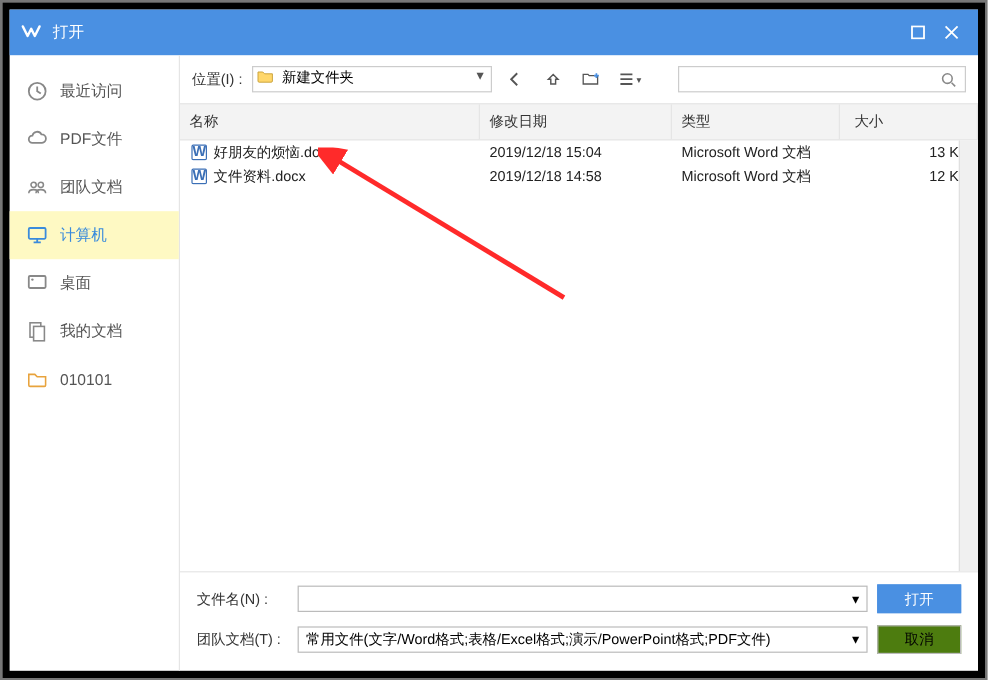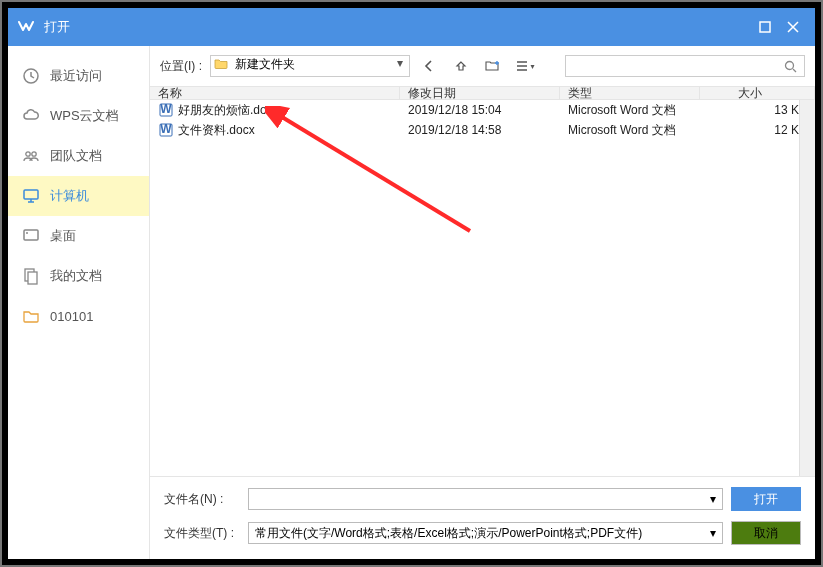--- a/index.html
+++ b/index.html
@@ -20,26 +20,26 @@
 .toolbar .loc-label{font-size:12px;color:#333;padding-right:2px;}
 .toolbar .path-box{display:flex;align-items:flex-start;border:1px solid #ccc;height:22px;flex:0 0 200px;}
 .toolbar .path-box .folder-ic{width:20px;display:flex;align-items:center;justify-content:center;}
 .toolbar .path-box .path-text{flex:1;padding:0 4px;}
 .toolbar .path-box .drop{width:18px;text-align:center;color:#555;cursor:pointer;}
 .toolbar .tbtn{width:26px;height:22px;border:1px solid transparent;display:flex;align-items:center;justify-content:center;cursor:pointer;color:#444;}
 .toolbar .sep{flex:1;}
 .toolbar .search{display:flex;align-items:center;border:1px solid #ccc;height:22px;width:240px;padding:0 6px;color:#999;}
 .toolbar .search input{border:0;outline:0;flex:1;font-size:12px;}
 .toolbar .search .sic{width:16px;display:flex;align-items:center;justify-content:center;cursor:pointer;}
-.list-header{height:14px;background:#f3f3f3;border-top:1px solid #e5e5e5;border-bottom:1px solid #e5e5e5;display:flex;align-items:center;color:#333;}
+.list-header{height:31px;background:#f3f3f3;border-top:1px solid #e5e5e5;border-bottom:1px solid #e5e5e5;display:flex;align-items:center;color:#333;}
 .list-header .col{padding:0 8px;border-right:1px solid #e5e5e5;height:100%;display:flex;align-items:center;}
 .col.name{flex:0 0 250px;}
 .col.date{flex:0 0 160px;}
 .col.type{flex:0 0 140px;}
-.col.size{flex:1;justify-content:flex-end;padding-right:52px;}
+.col.size{flex:1;justify-content:flex-end;padding-right:78px;}
 .file-list{flex:1;overflow:auto;position:relative;}
 .file-row{height:20px;display:flex;align-items:center;color:#222;cursor:pointer;}
 .file-row .col{padding:0 8px;display:flex;align-items:center;}
 .file-row .doc-ic{width:16px;height:16px;margin-right:4px;display:inline-flex;align-items:center;justify-content:center;}
 .arrow{position:absolute;left:115px;top:6px;pointer-events:none;}
 .bottom{border-top:1px solid #e5e5e5;padding:10px 14px 14px;display:flex;flex-direction:column;gap:10px;}
 .brow{display:flex;align-items:center;gap:8px;}
 .brow .blabel{width:76px;text-align:left;color:#333;}
 .brow .bselect{flex:1;height:22px;border:1px solid #bbb;display:flex;align-items:center;padding:0 6px;justify-content:space-between;cursor:pointer;background:#fff;}
 .brow .bbtn{width:70px;height:24px;border:1px solid #bbb;display:flex;align-items:center;justify-content:center;cursor:pointer;background:#4d7c0f;}
@@ -83,21 +83,21 @@
             </svg>
           </span>
         <span class="lbl">最近访问</span>
       </div>
       <div class="side-item">
         <span class="ic">
             <svg width="18" height="18" viewBox="0 0 18 18">
               <path d="M5 12a3 3 0 010-6 4 4 0 017.5-1A3 3 0 0113 12z" stroke="#888" stroke-width="1.5" fill="none"></path>
             </svg>
           </span>
-        <span class="lbl">WPS云文档</span>
+        <span class="lbl">PDF文件</span>
       </div>
       <div class="side-item">
         <span class="ic">
             <svg width="18" height="18" viewBox="0 0 18 18">
               <circle cx="6" cy="7" r="2.2" stroke="#888" stroke-width="1.3" fill="none"></circle>
               <circle cx="12" cy="7" r="2.2" stroke="#888" stroke-width="1.3" fill="none"></circle>
               <path d="M2 14c0-2 2-3 4-3s4 1 4 3M8 14c0-2 2-3 4-3s4 1 4 3" stroke="#888" stroke-width="1.3" fill="none"></path>
             </svg>
           </span>
         <span class="lbl">团队文档</span>
@@ -253,21 +253,21 @@
           <span class="blabel">文件名(N) :</span>
           <div class="bselect">
             <span></span>
             <span>▾</span>
           </div>
           <div class="bbtn primary">
               <span>打开</span>
             </div>
         </div>
         <div class="brow">
-          <span class="blabel">文件类型(T) :</span>
+          <span class="blabel">团队文档(T) :</span>
           <div class="bselect">
             <span style="white-space:nowrap;overflow:hidden;text-overflow:ellipsis;">常用文件(文字/Word格式;表格/Excel格式;演示/PowerPoint格式;PDF文件)</span>
             <span>▾</span>
           </div>
           <div class="bbtn">
               <span>取消</span>
             </div>
         </div>
       </div>
 

